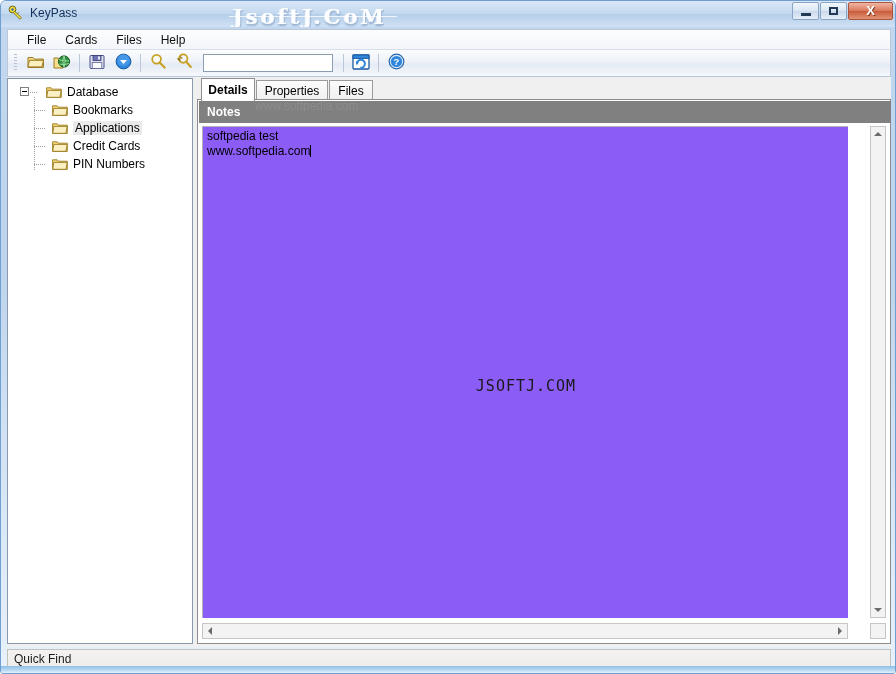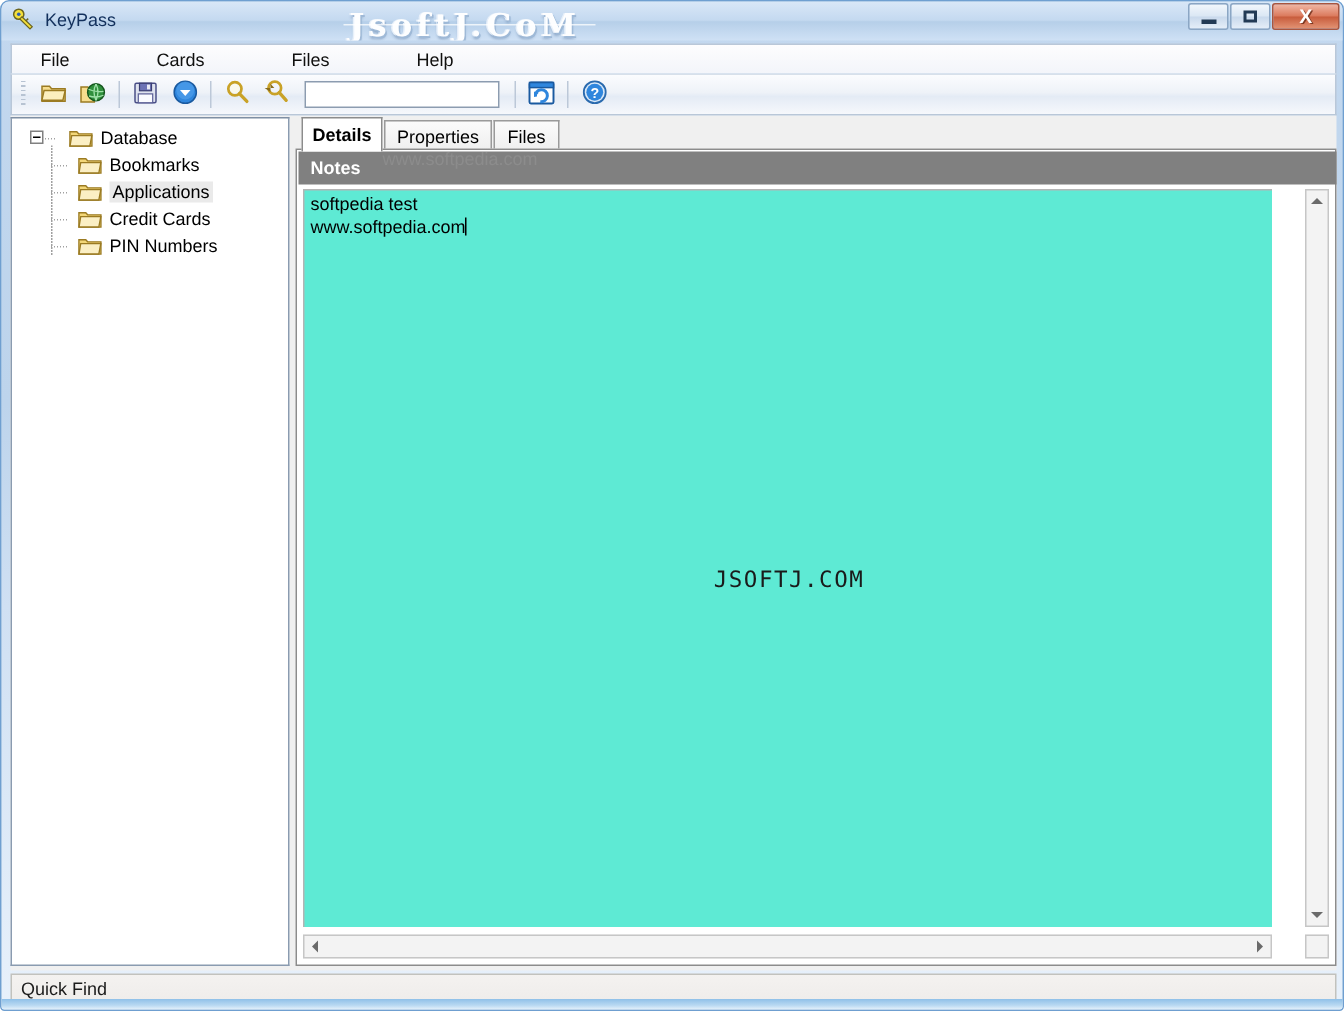--- a/index.html
+++ b/index.html
@@ -121,21 +121,20 @@
     position: absolute;
     left: 6px; top: 28px;
     width: 884px; height: 20px;
     background: linear-gradient(to bottom,#fdfdfe 0%, #f3f5fa 100%);
     border: 1px solid #b9c7d8;
     border-bottom: none;
     box-sizing: border-box;
     display: flex;
     align-items: center;
     padding-left: 10px;
-    gap: 39px;
   }
   .menu-item {
     font-size: 12px;
     color: #10100f;
     padding: 2px 10px 2px 9px;
     line-height: 14px;
     white-space: nowrap;
   }
 
   
@@ -308,21 +307,21 @@
     font-weight: bold;
     display: flex;
     align-items: center;
     padding-left: 8px;
     box-sizing: border-box;
   }
   #notes-body {
     position: absolute;
     left: 4px; top: 26px;
     width: 646px; height: 492px;
-    background: #5eead4;
+    background: #8b5cf6;
     border: 1px solid #b4b4b4;
     border-right: none;
     border-bottom: none;
     box-sizing: border-box;
     padding: 2px 0 0 4px;
     overflow: hidden;
     font-size: 12px;
     line-height: 15px;
     color: #000;
   }

